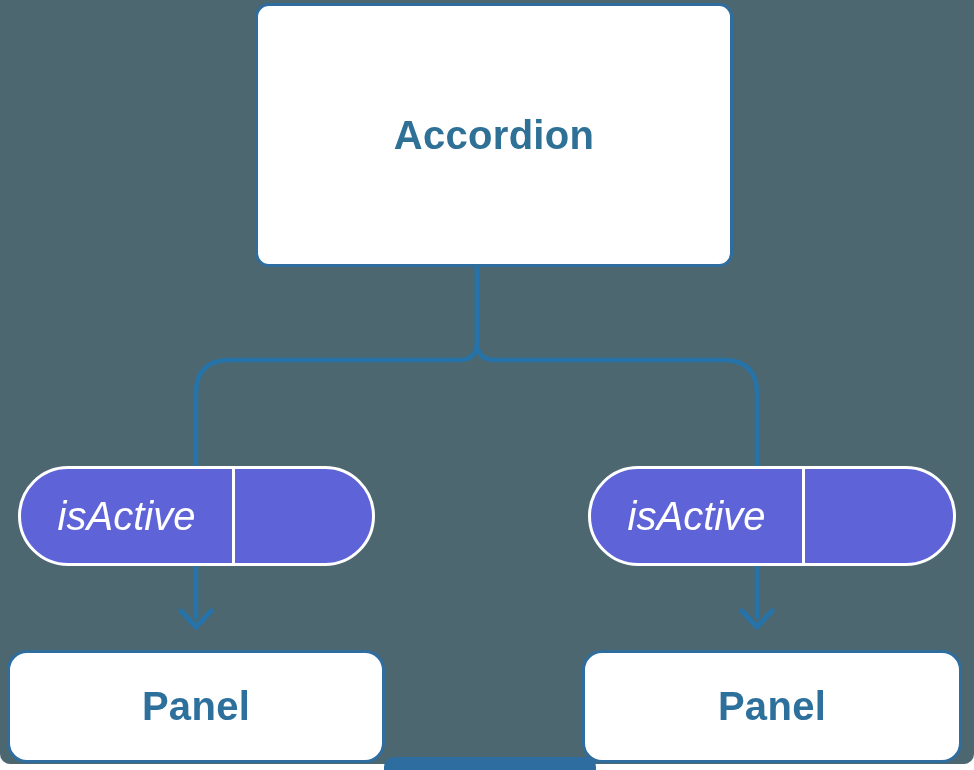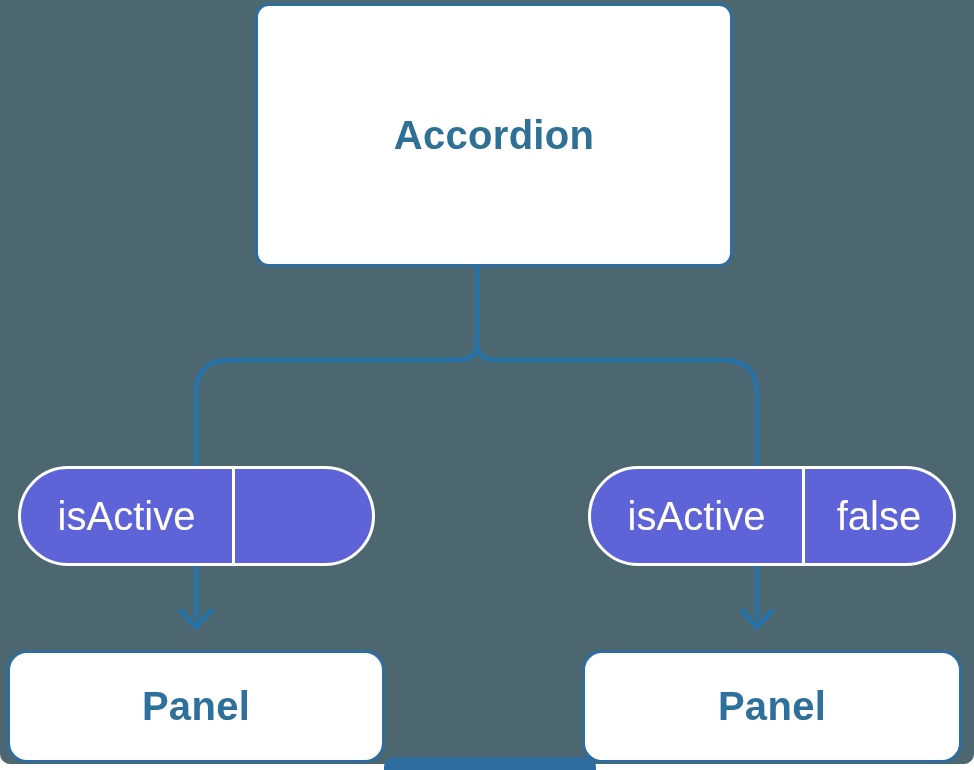--- a/index.html
+++ b/index.html
@@ -84,20 +84,21 @@
     box-sizing: border-box;
     display: flex;
     overflow: hidden;
     color: #ffffff;
   }
   .prop-pill .seg-name {
     width: 211px;
     border-right: 3px solid #ffffff;
     display: flex; align-items: center; justify-content: center;
     font-size: 40px;
+    font-style: italic;
   }
   .prop-pill .seg-value {
     flex: 1;
     display: flex; align-items: center; justify-content: center;
     font-size: 40px;
   }
   .pill-true  { left: 18px;  width: 357px; }
   .pill-false { left: 588px; width: 368px; }
   
   .panel {
@@ -137,21 +138,20 @@
   <div class="component-card">
     <div class="card-title">Accordion</div>
   </div>
 
   <div class="prop-pill pill-true">
     <div class="seg-name">isActive</div>
   </div>
 
   <div class="prop-pill pill-false">
     <div class="seg-name">isActive</div>
-    <div class="seg-value">false</div>
   </div>
 
   <div class="panel panel-left">
     <div class="panel-title">Panel</div>
   </div>
 
   <div class="panel panel-right">
     <div class="panel-title">Panel</div>
   </div>
 

